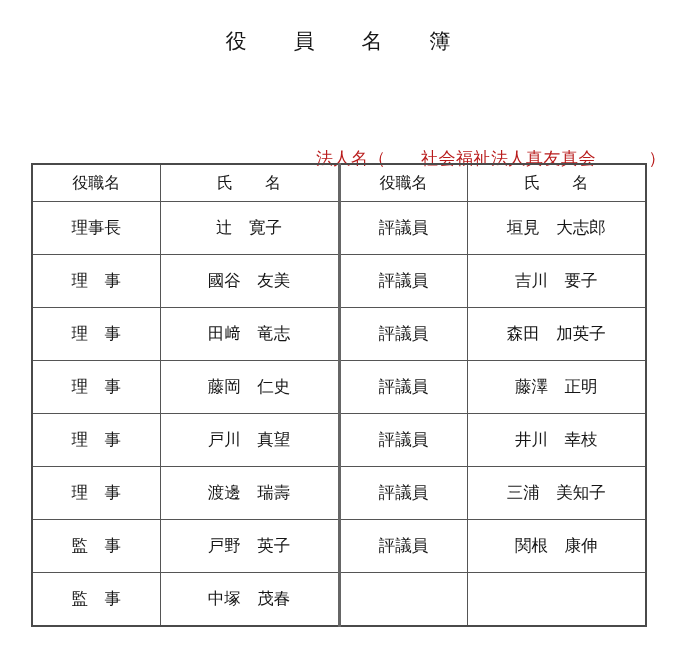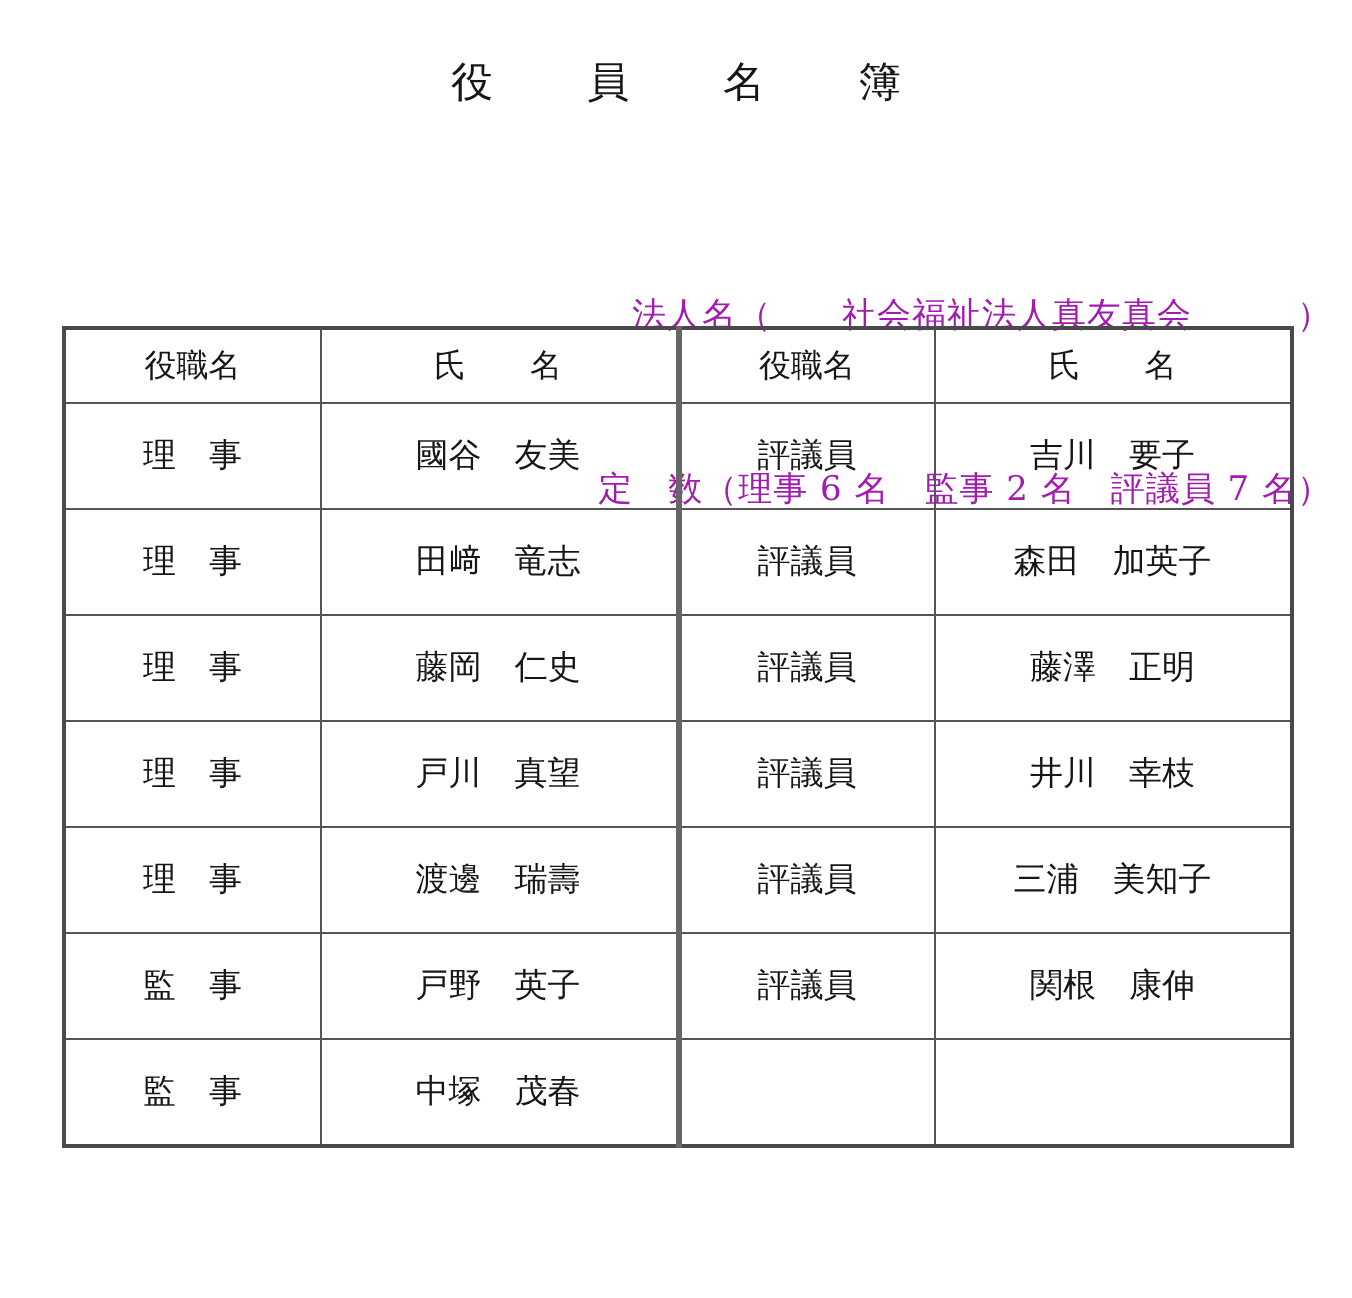--- a/index.html
+++ b/index.html
@@ -37,21 +37,21 @@
 
   
   .subheader {
     position: absolute;
     left: 0;
     top: 86px;
     width: 666px;
     text-align: right;
     font-size: 17px;
     line-height: 29px;
-    color: #a21caf;
+    color: #b91c1c;
     white-space: pre;
   }
   .subheader .line {
     display: block;
     letter-spacing: 0.5px;
   }
 
   
   .roster-table {
     position: absolute;
@@ -94,39 +94,44 @@
 </style>
 </head>
 <body>
 
 <div class="page">
 
   <div class="doc-title">役　員　名　簿</div>
 
   <div class="subheader">
     <span class="line">法人名（　　社会福祉法人真友真会　　　）</span>
-    <span class="line">定　数（理事 6 名　監事 2 名　評議員 7 名）</span>
   </div>
 
   <table class="roster-table">
     <colgroup>
       <col class="c-role">
         <col class="c-name">
         <col class="c-role">
         <col class="c-name">
     </colgroup>
     <thead>
       <tr>
         <th>役職名</th>
         <th class="split-left">氏　　名</th>
         <th>役職名</th>
         <th>氏　　名</th>
       </tr>
     </thead>
     <tbody id="roster-body">
+        <tr>
+          <td>理事長</td>
+          <td class="split-left">辻　寛子</td>
+          <td>評議員</td>
+          <td>垣見　大志郎</td>
+        </tr>
         <tr>
           <td>理　事</td>
           <td class="split-left">國谷　友美</td>
           <td>評議員</td>
           <td>吉川　要子</td>
         </tr>
         <tr>
           <td>理　事</td>
           <td class="split-left">田﨑　竜志</td>
           <td>評議員</td>

